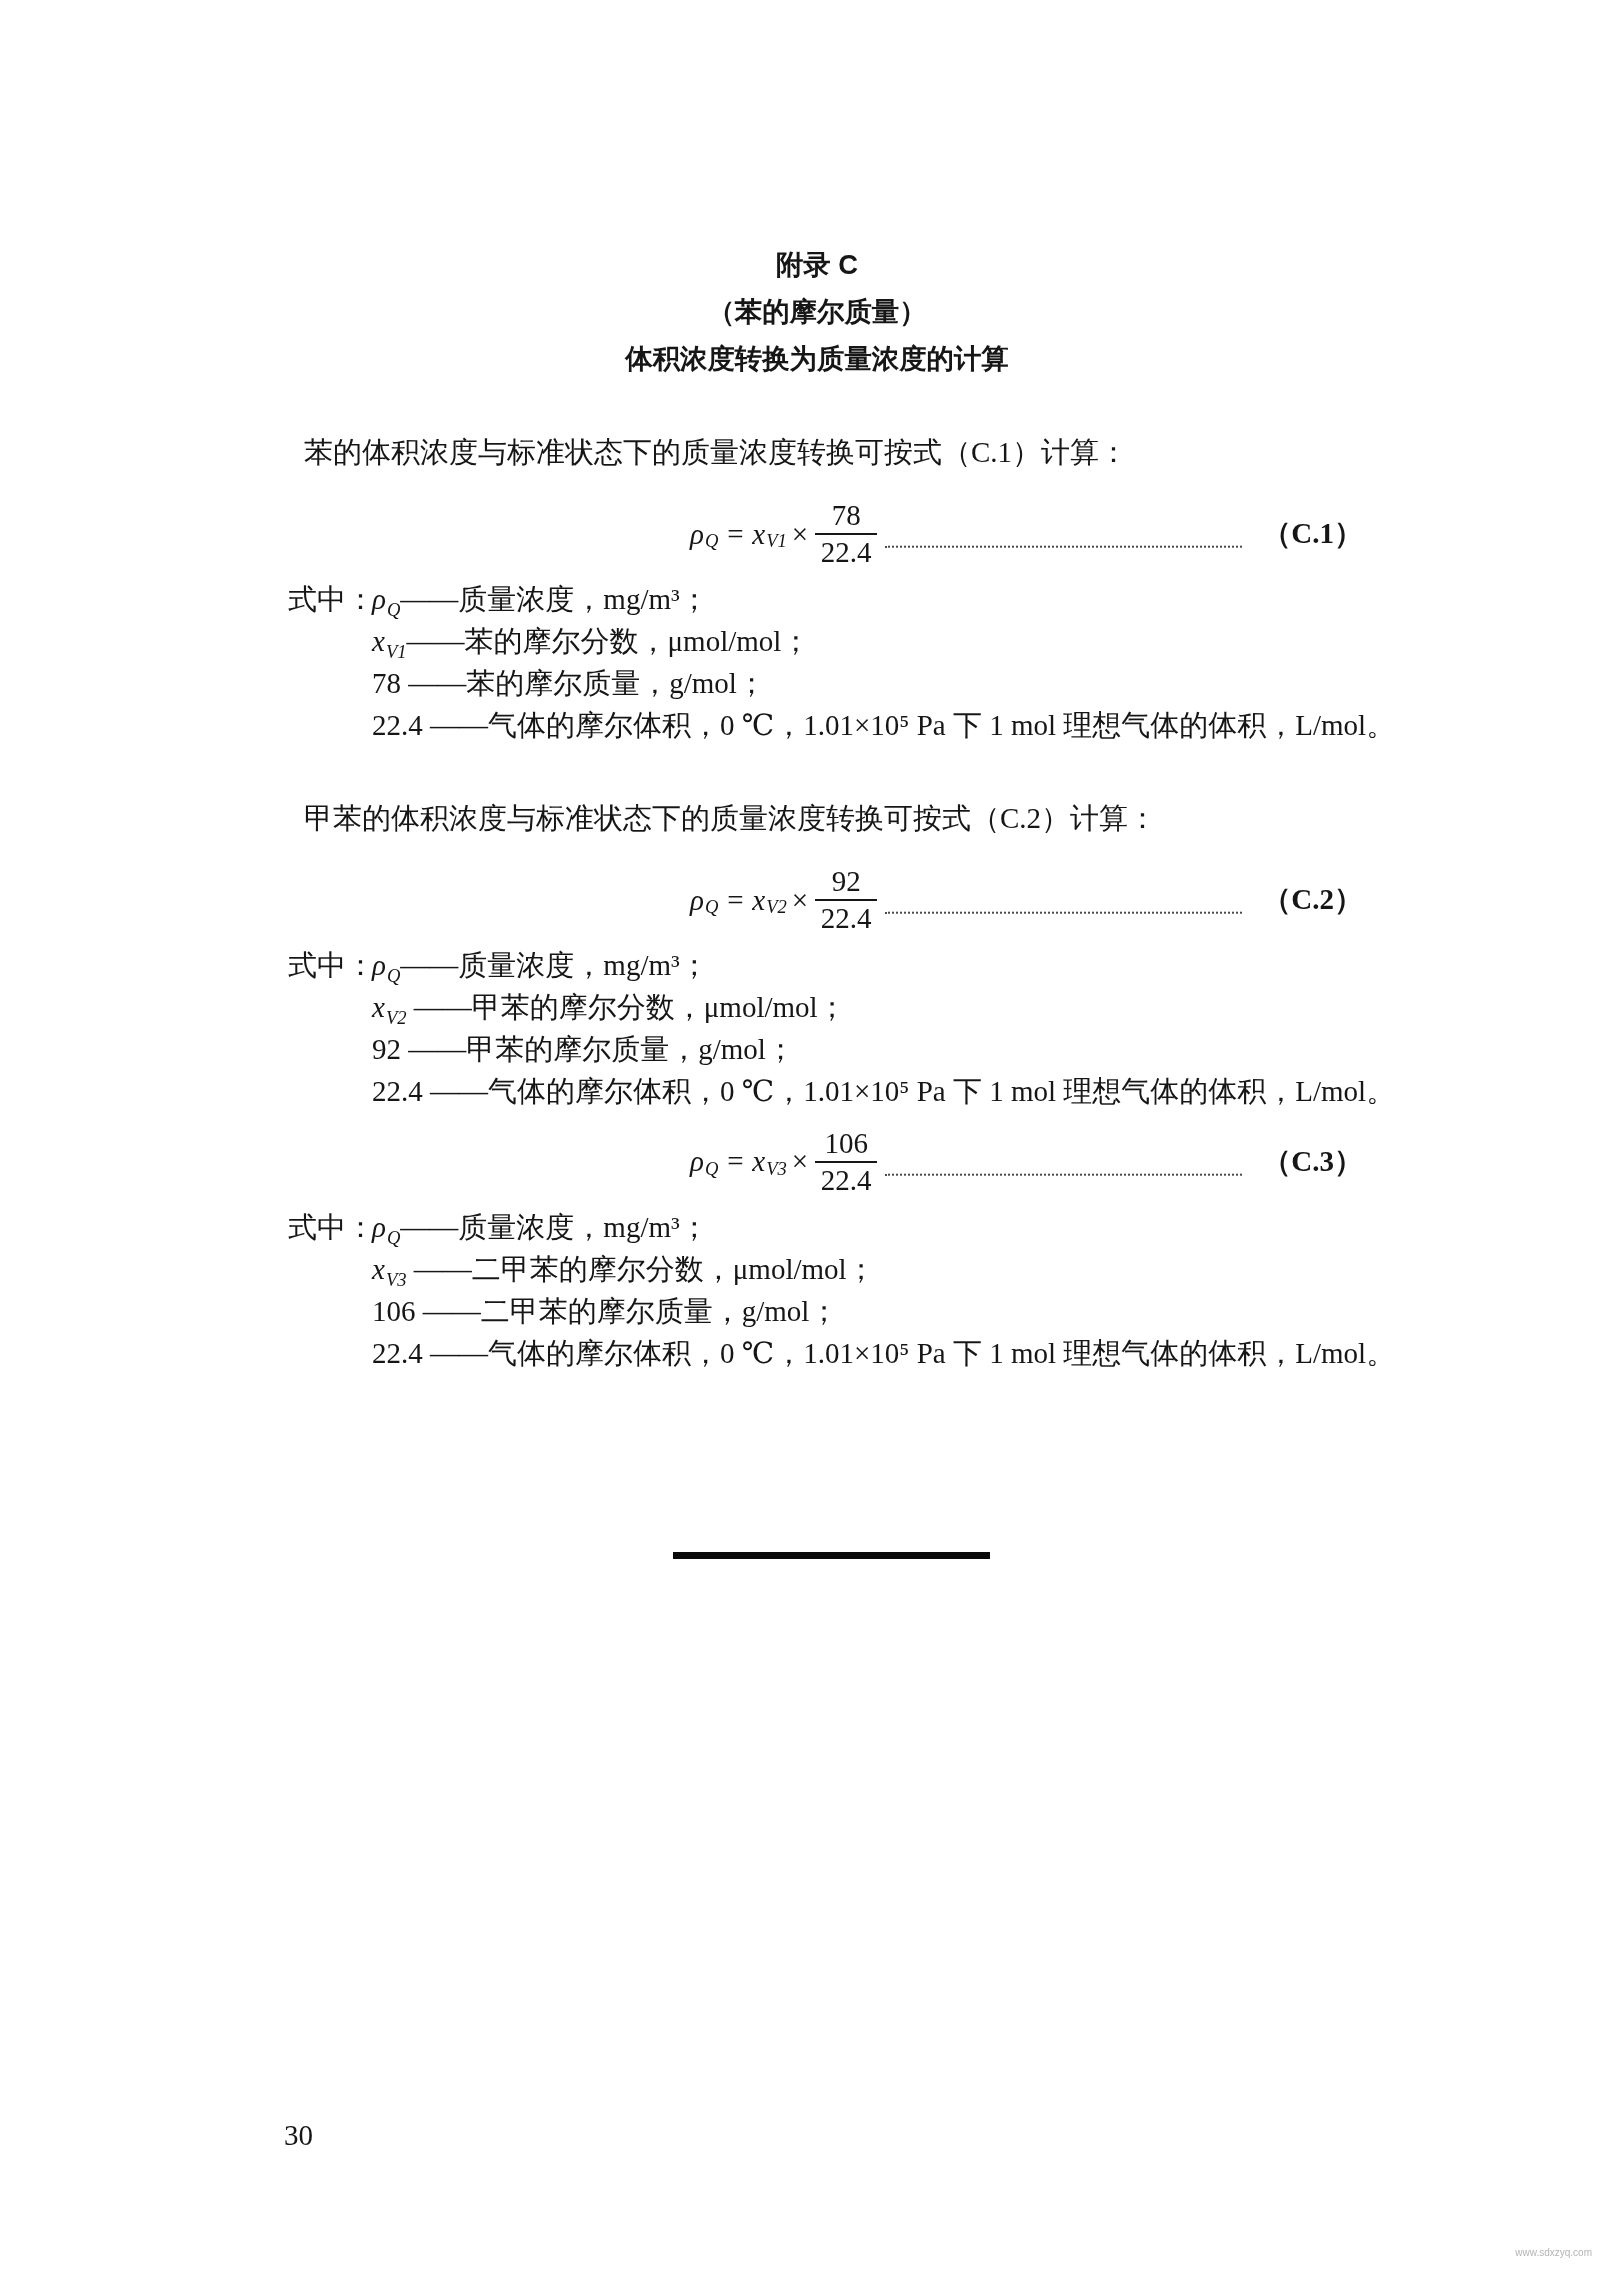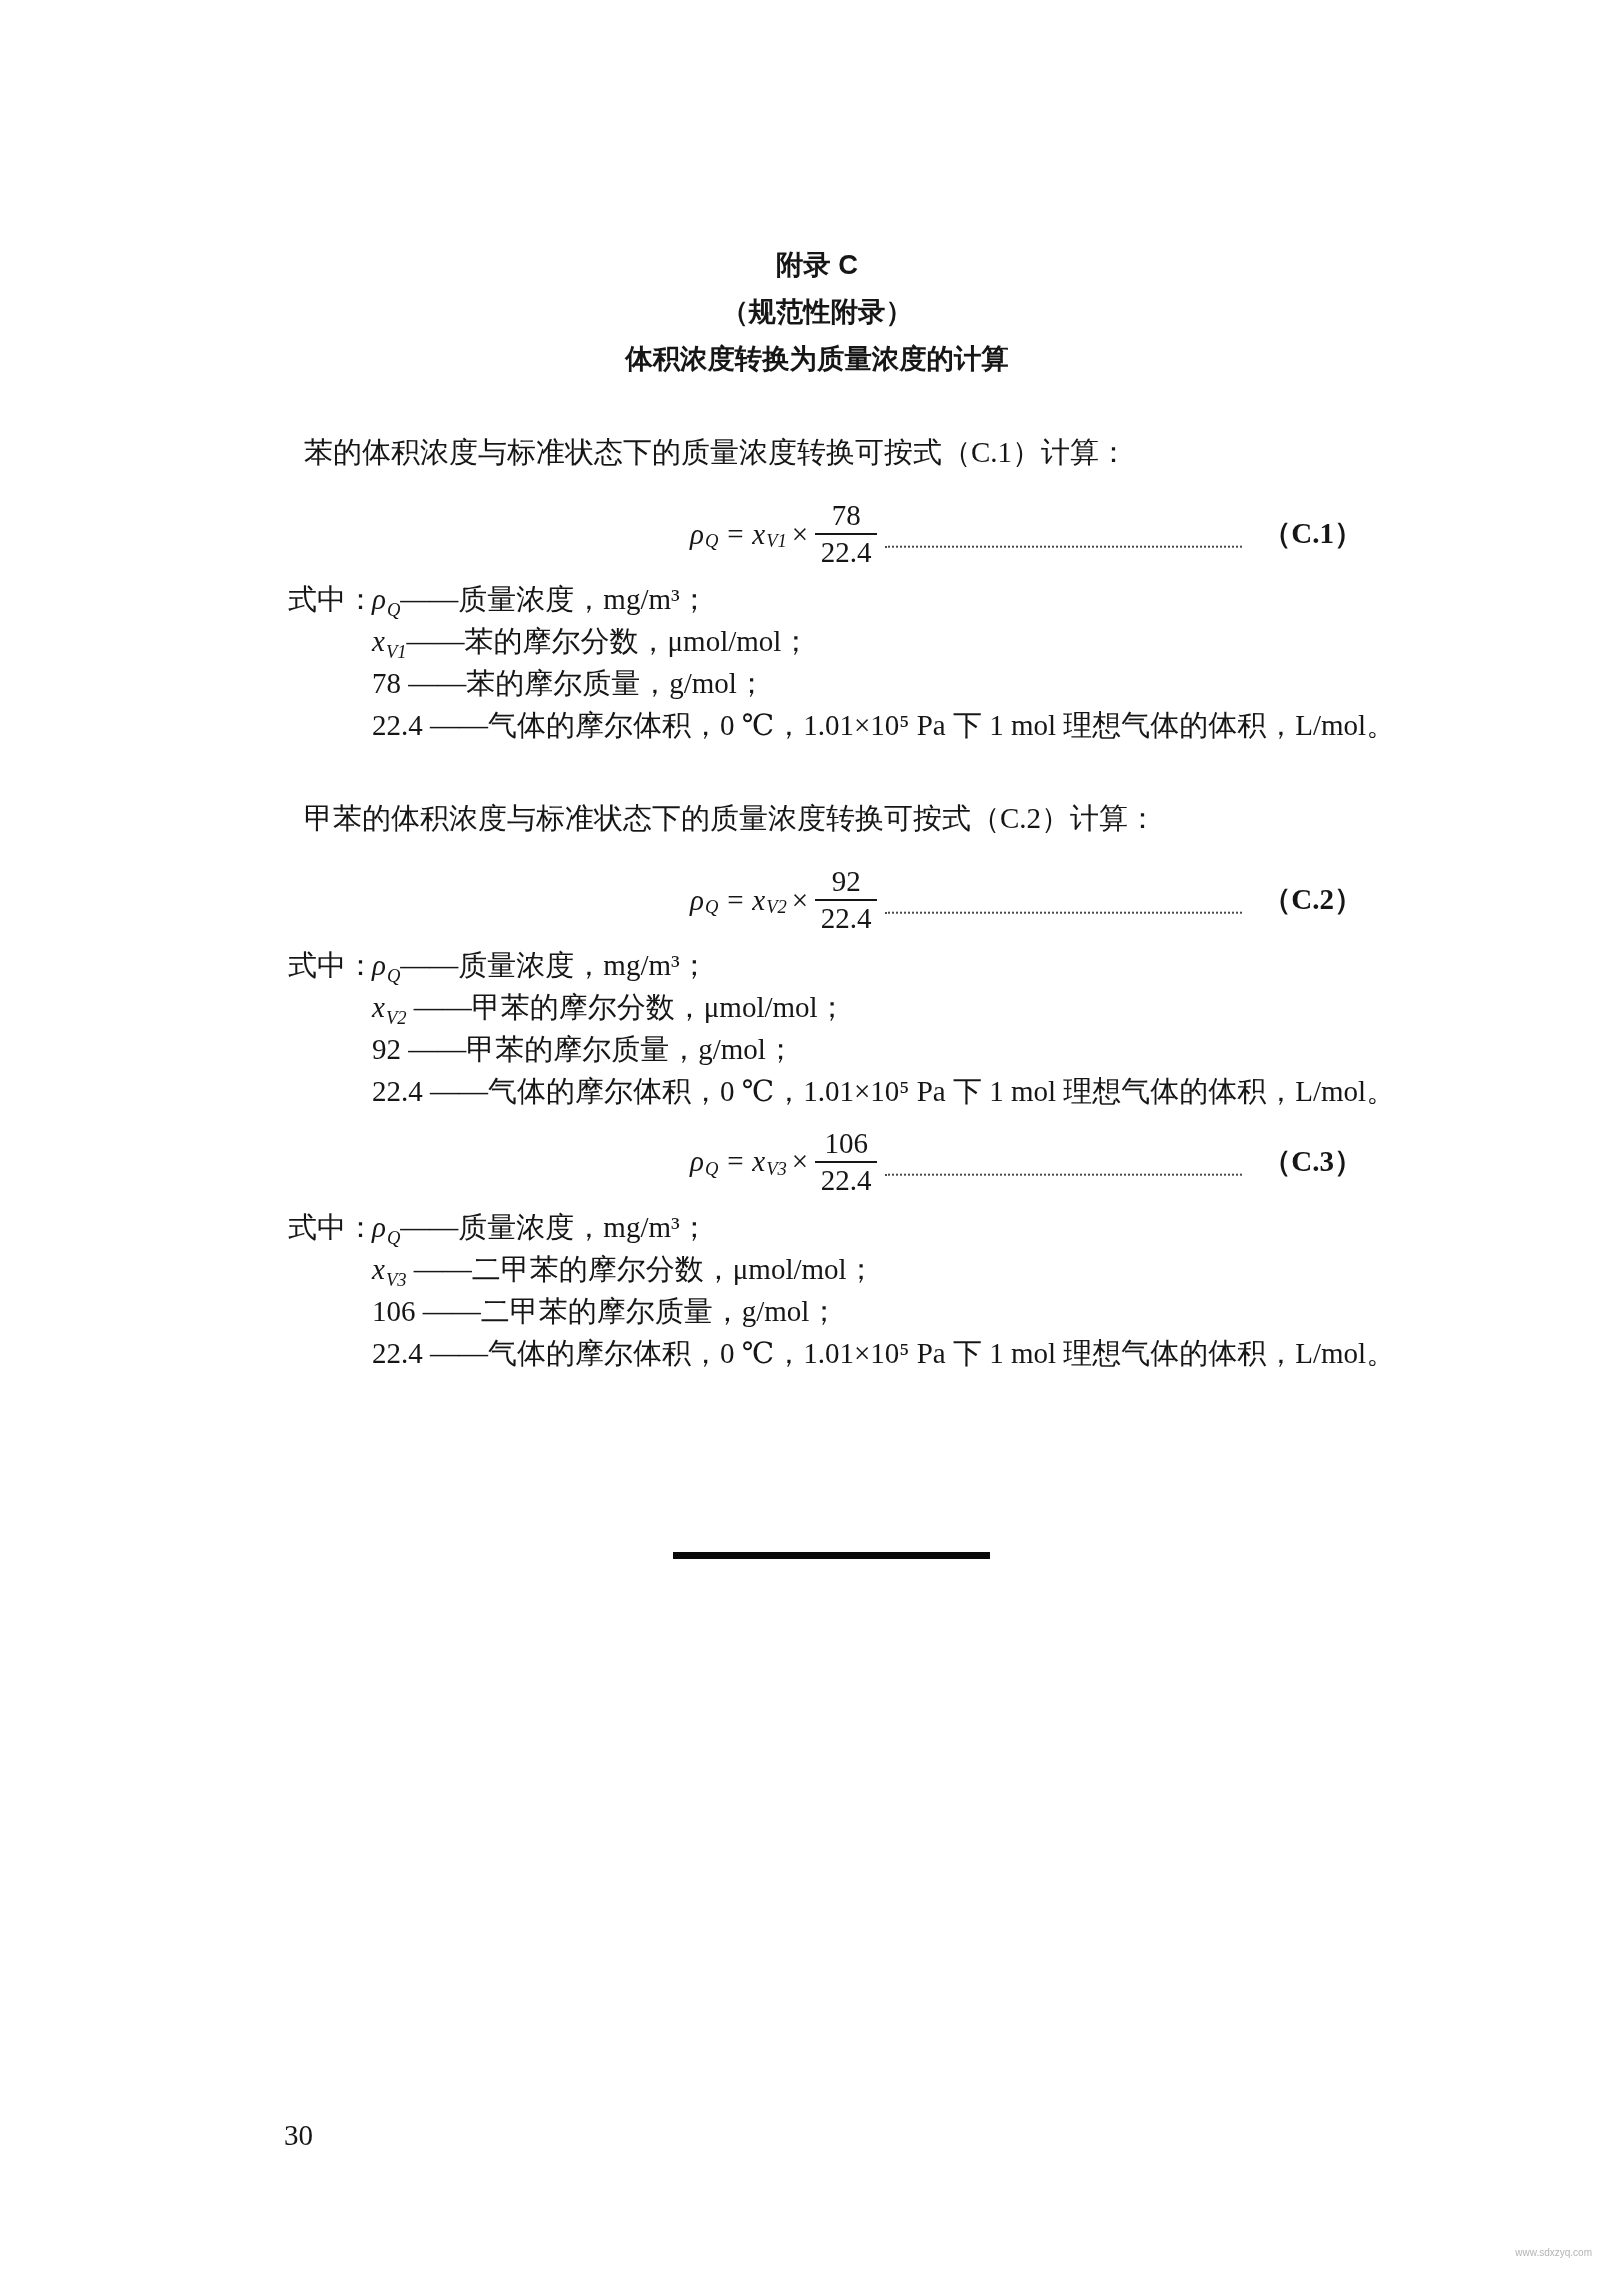--- a/index.html
+++ b/index.html
@@ -91,21 +91,21 @@
     font-family: "Liberation Sans", "DejaVu Sans", sans-serif;
   }
 </style>
 </head>
 <body>
 
 <div class="content">
 
   <div class="headings">
     <div class="hline">附录 C</div>
-    <div class="hline">（规范性附录）</div>
+    <div class="hline">（苯的摩尔质量）</div>
     <div class="hline">体积浓度转换为质量浓度的计算</div>
   </div>
 
   <section>
     <p class="para para-first">苯的体积浓度与标准状态下的质量浓度转换可按式（C.1）计算：</p>
     <div class="formula-row">
       <span class="tok mi">ρ</span>
         <sub class="msub">Q</sub>
       <span class="tok eq">=</span>
       <span class="tok mi">x</span>

